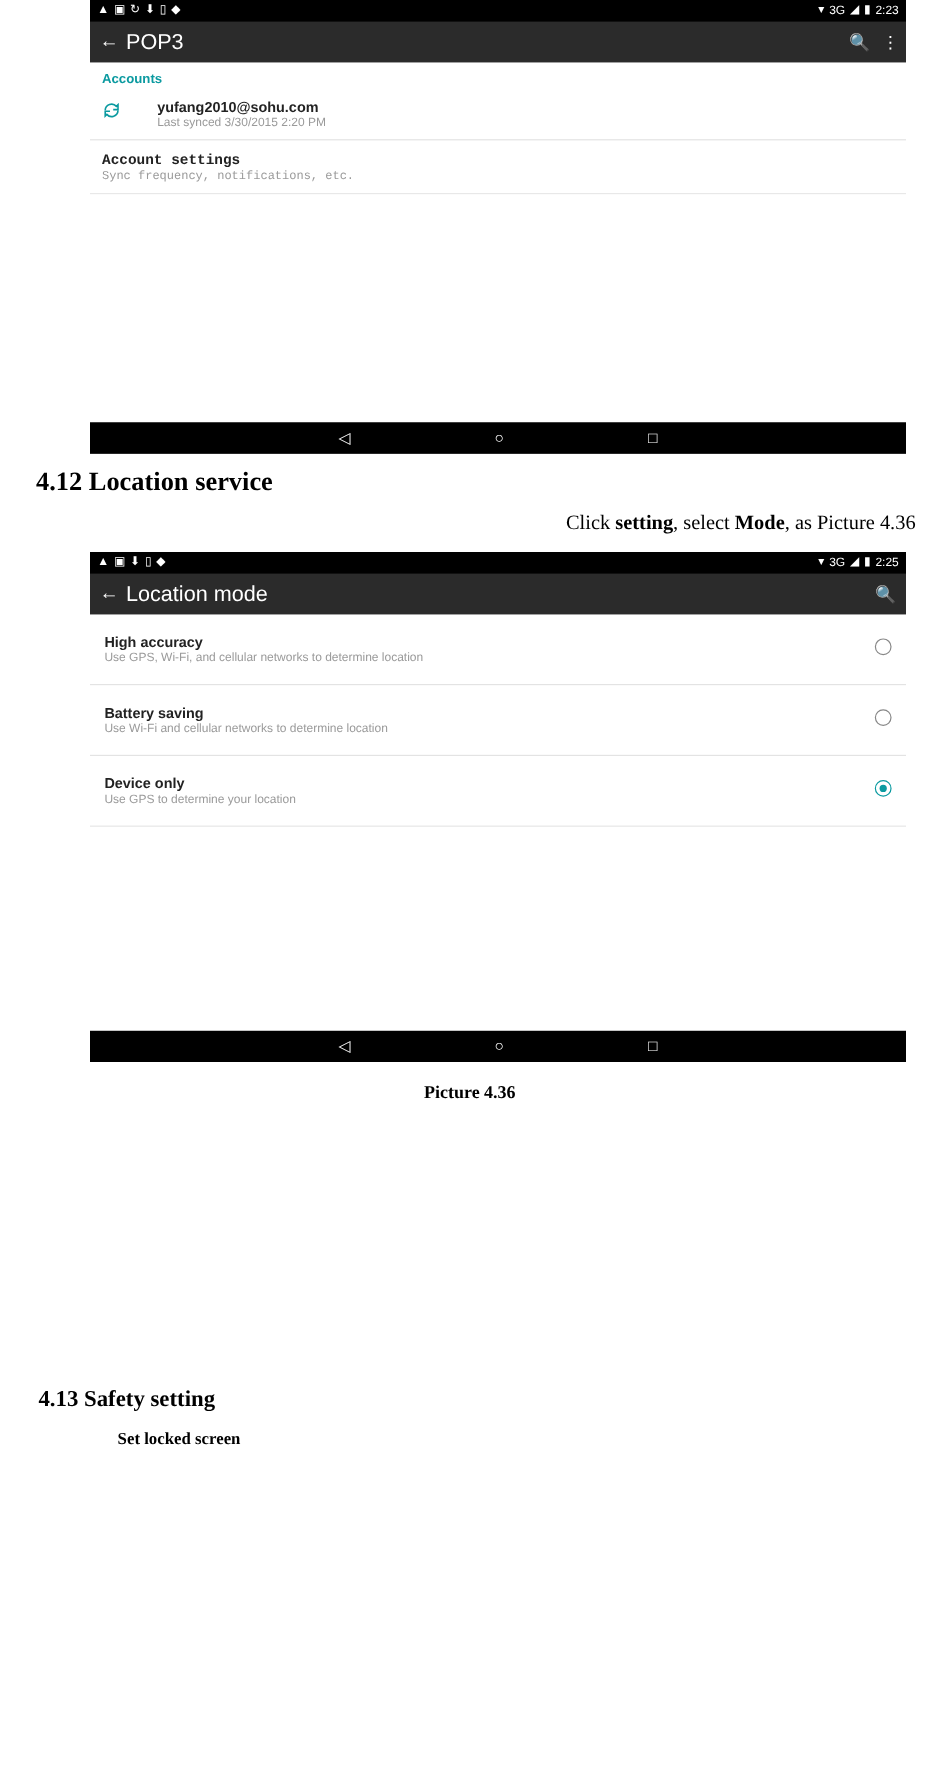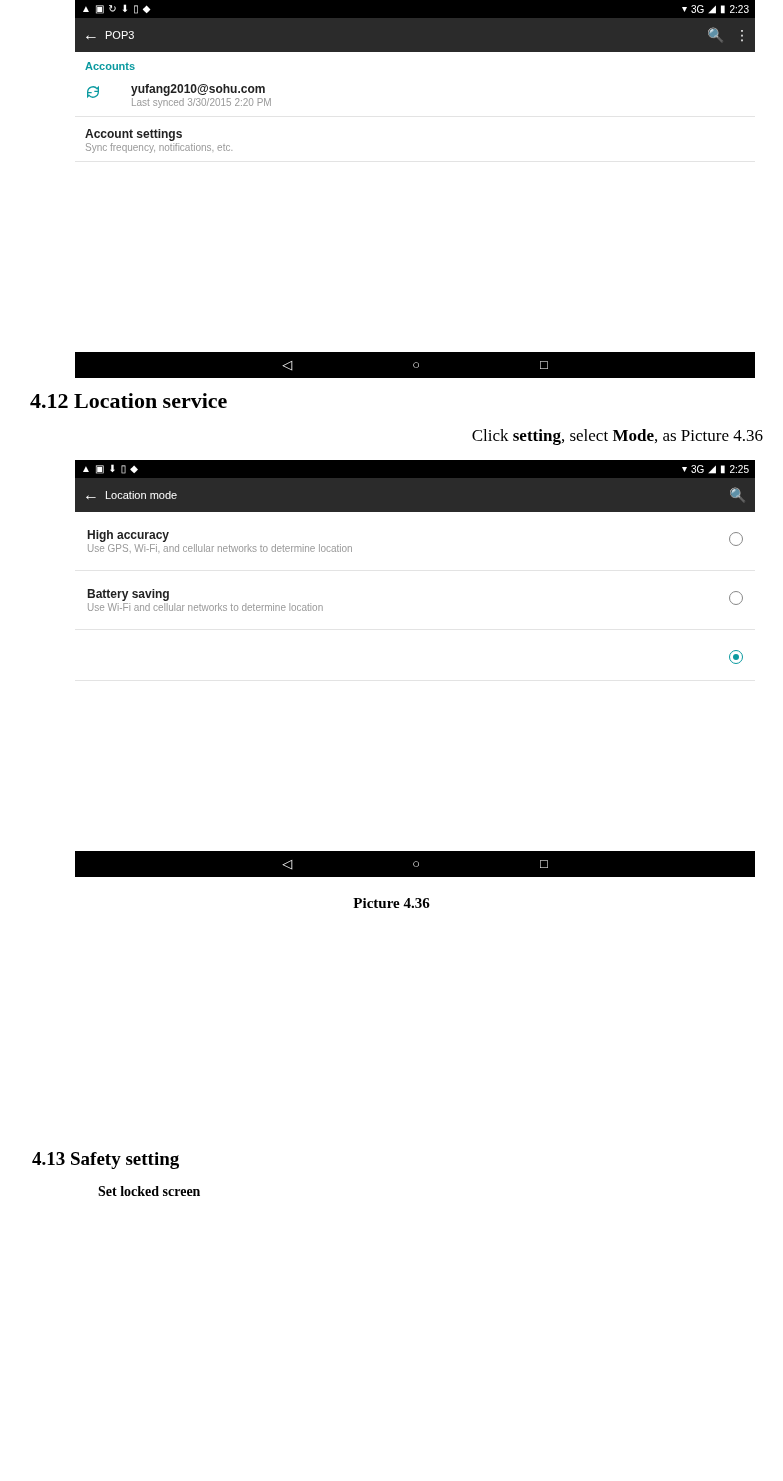--- a/index.html
+++ b/index.html
@@ -36,21 +36,21 @@
 
   .appbar {
     background: #2b2b2b;
     color: #fff;
     display: flex;
     align-items: center;
     height: 34px;
     padding: 0 8px;
     font-family: Arial, sans-serif;
   }
-  .appbar .title { font-size: 11px; margin-left: 6px; font-weight: 500; }
+  .appbar .title { font-size: 18px; margin-left: 6px; font-weight: 500; }
   .appbar .actions { margin-left: auto; display: flex; gap: 10px; align-items: center; }
   .back-arrow { font-size: 16px; line-height: 1; }
   .search-glyph { font-size: 14px; }
   .more-glyph { font-size: 14px; letter-spacing: -2px; }
 
   .section-header {
     color: #0b9aa0;
     font-family: Arial, sans-serif;
     font-size: 11px;
     font-weight: bold;
@@ -71,21 +71,21 @@
     margin-top: 2px;
     flex-shrink: 0;
   }
   .row-body { flex: 1; }
   .row-title { font-size: 12px; color: #222; font-weight: 600; }
   .row-sub { font-size: 10px; color: #9a9a9a; margin-top: 1px; }
 
   .settings-row {
     padding: 10px 10px 8px 10px;
     border-bottom: 1px solid #e3e3e3;
-    font-family: Liberation Sans, sans-serif;
+    font-family: Liberation Mono, monospace;
   }
   .settings-row .row-title { font-size: 12px; font-weight: 600; color: #222; }
   .settings-row .row-sub { font-size: 10px; color: #9a9a9a; }
 
   .shot1-body { height: 190px; background: #fff; }
 
   .navbar {
     background: #000;
     height: 26px;
     display: flex;
@@ -256,20 +256,24 @@
         <div class="radio"></div>
       </div>
       <div class="loc-row">
         <div class="row-body">
           <div class="row-title">Battery saving</div>
           <div class="row-sub">Use Wi-Fi and cellular networks to determine location</div>
         </div>
         <div class="radio"></div>
       </div>
       <div class="loc-row">
+        <div class="row-body">
+          <div class="row-title">Device only</div>
+          <div class="row-sub">Use GPS to determine your location</div>
+        </div>
         <div class="radio selected"></div>
       </div>
       <div class="shot2-body"></div>
     </div>
     <div class="navbar">
       <span class="nav-glyph">◁</span>
       <span class="nav-glyph">○</span>
       <span class="nav-glyph">□</span>
     </div>
   </div>

